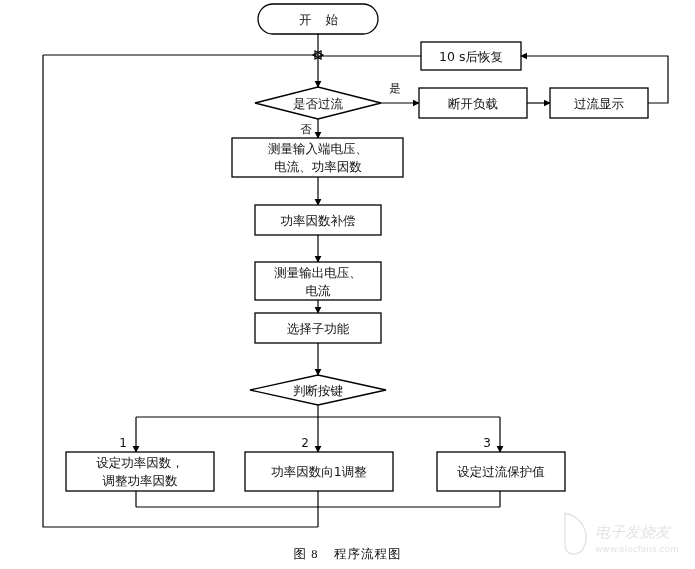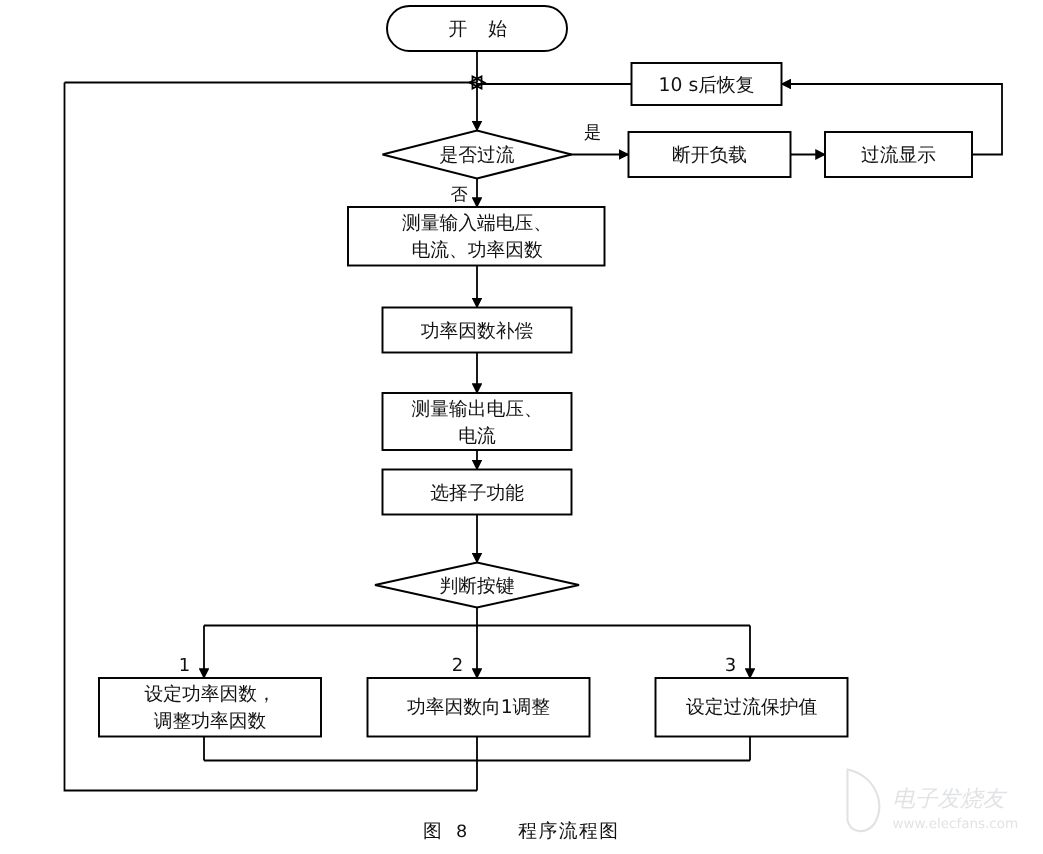--- a/index.html
+++ b/index.html
@@ -51,21 +51,21 @@
     font-size: 12px;
     fill: #111111;
     text-anchor: middle;
   }
   .caption {
     position: absolute;
     left: 0;
     top: 546px;
     width: 695px;
     text-align: center;
-    font-family: Liberation Mono, monospace;
+    font-family: Liberation Serif, serif;
     font-size: 12.5px;
     color: #111111;
     letter-spacing: 1px;
   }
   .caption .cap-num { letter-spacing: 0; }
   #watermark {
     position: absolute;
     left: 561px;
     top: 505px;
     width: 132px;

